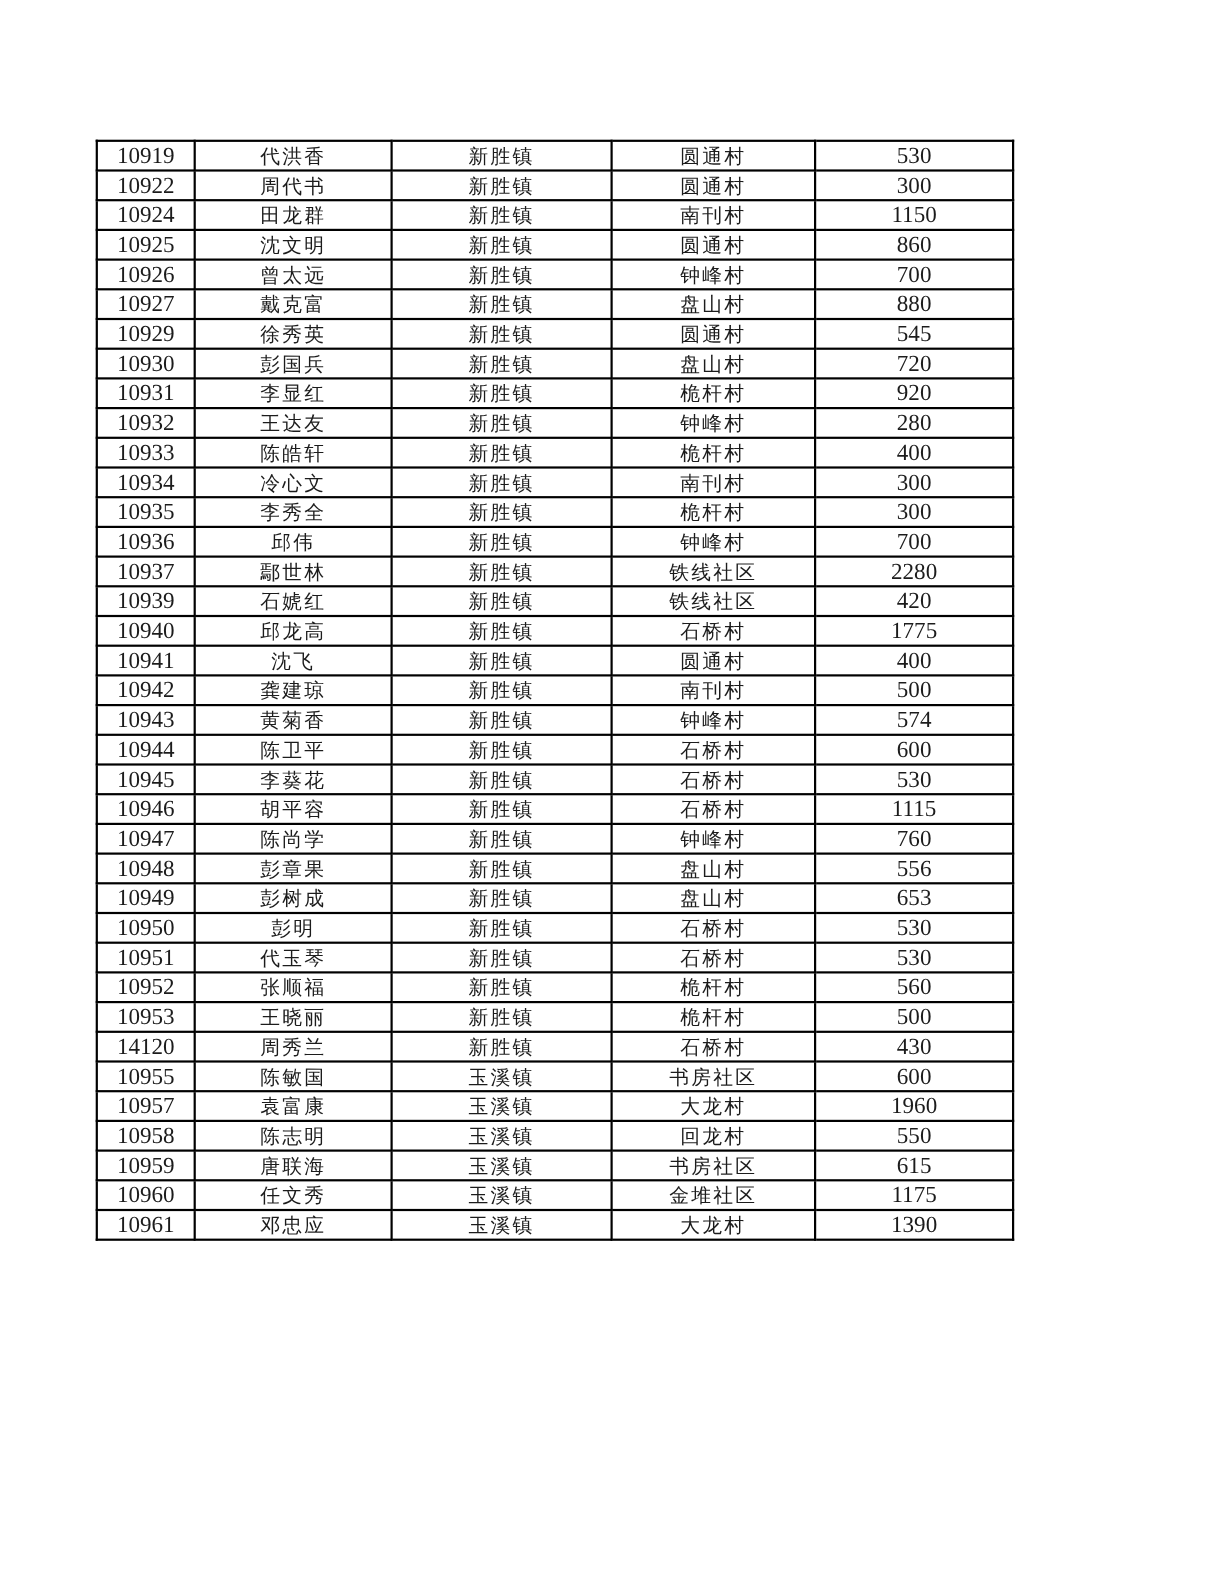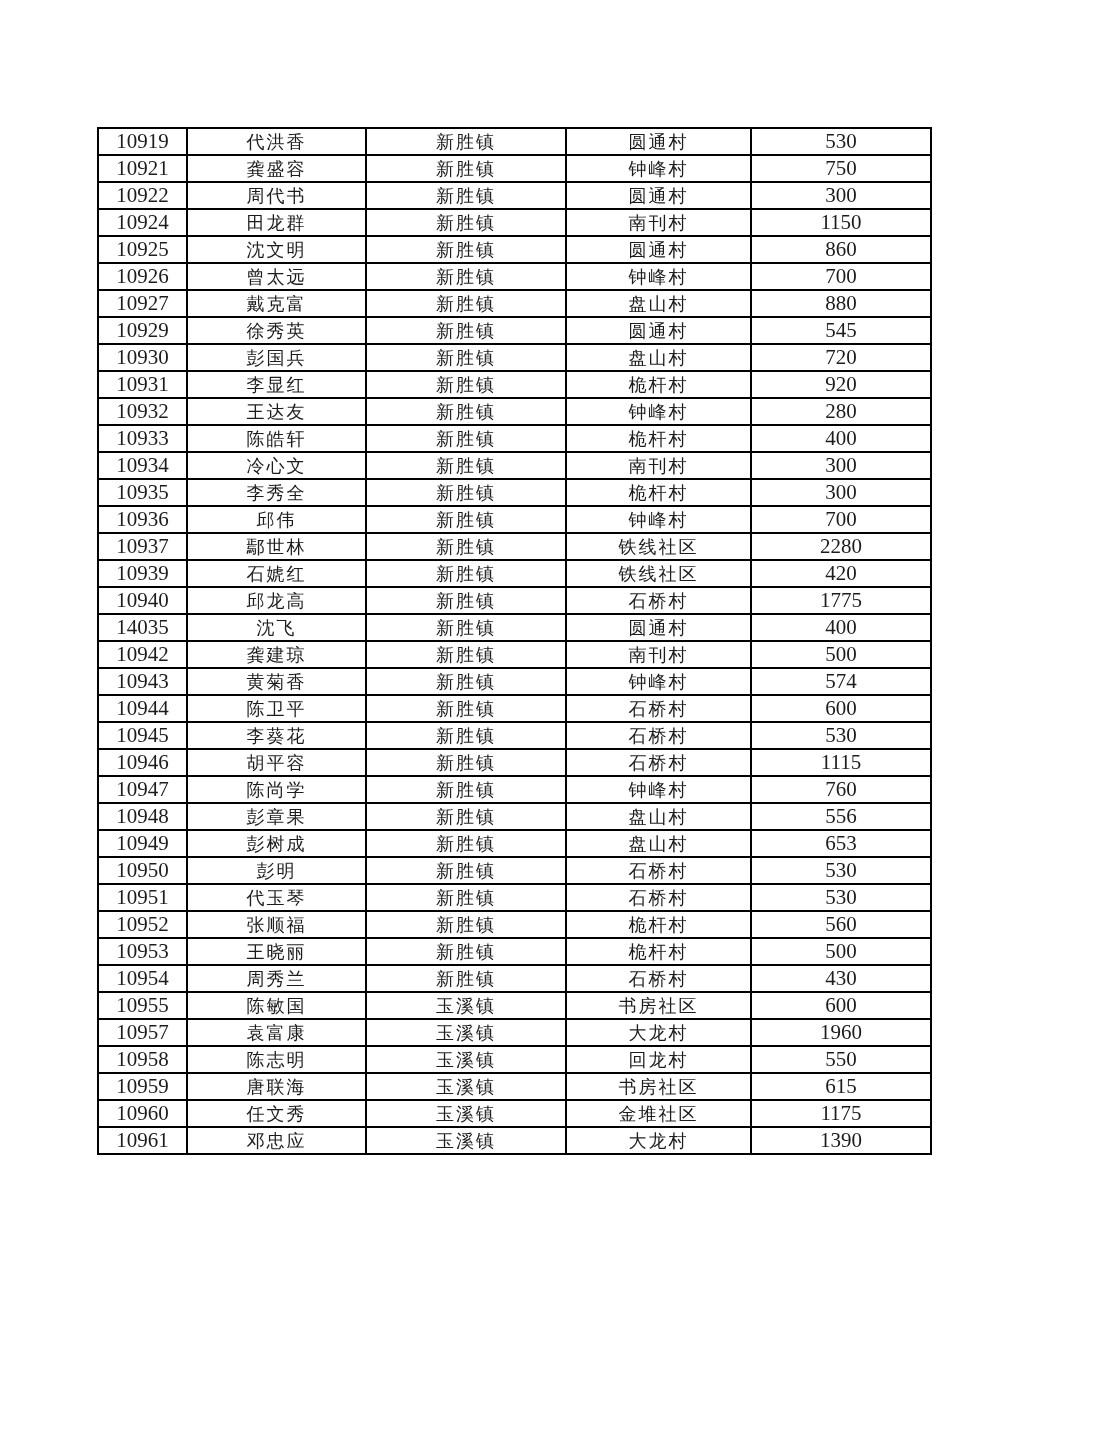--- a/index.html
+++ b/index.html
@@ -16,21 +16,21 @@
     overflow: hidden;
   }
   .page {
     position: relative;
     width: 1105px;
     height: 1430px;
     background: #ffffff;
   }
   table.roster {
     position: absolute;
-    left: 97px;
+    left: 87px;
     top: 127px;
     width: 833px;
     border-collapse: collapse;
     table-layout: fixed;
   }
   table.roster td {
     border: 2px solid #000000;
     text-align: center;
     vertical-align: middle;
     padding: 0;
@@ -61,27 +61,20 @@
     </colgroup>
     <tbody>
         <tr>
           <td class="cell-id">10919</td>
           <td class="cell-name">代洪香</td>
           <td class="cell-town">新胜镇</td>
           <td class="cell-village">圆通村</td>
           <td class="cell-amount">530</td>
         </tr>
         <tr>
-          <td class="cell-id">10921</td>
-          <td class="cell-name">龚盛容</td>
-          <td class="cell-town">新胜镇</td>
-          <td class="cell-village">钟峰村</td>
-          <td class="cell-amount">750</td>
-        </tr>
-        <tr>
           <td class="cell-id">10922</td>
           <td class="cell-name">周代书</td>
           <td class="cell-town">新胜镇</td>
           <td class="cell-village">圆通村</td>
           <td class="cell-amount">300</td>
         </tr>
         <tr>
           <td class="cell-id">10924</td>
           <td class="cell-name">田龙群</td>
           <td class="cell-town">新胜镇</td>
@@ -180,21 +173,21 @@
           <td class="cell-amount">420</td>
         </tr>
         <tr>
           <td class="cell-id">10940</td>
           <td class="cell-name">邱龙高</td>
           <td class="cell-town">新胜镇</td>
           <td class="cell-village">石桥村</td>
           <td class="cell-amount">1775</td>
         </tr>
         <tr>
-          <td class="cell-id">14035</td>
+          <td class="cell-id">10941</td>
           <td class="cell-name">沈飞</td>
           <td class="cell-town">新胜镇</td>
           <td class="cell-village">圆通村</td>
           <td class="cell-amount">400</td>
         </tr>
         <tr>
           <td class="cell-id">10942</td>
           <td class="cell-name">龚建琼</td>
           <td class="cell-town">新胜镇</td>
           <td class="cell-village">南刊村</td>
@@ -271,21 +264,21 @@
           <td class="cell-amount">560</td>
         </tr>
         <tr>
           <td class="cell-id">10953</td>
           <td class="cell-name">王晓丽</td>
           <td class="cell-town">新胜镇</td>
           <td class="cell-village">桅杆村</td>
           <td class="cell-amount">500</td>
         </tr>
         <tr>
-          <td class="cell-id">10954</td>
+          <td class="cell-id">14120</td>
           <td class="cell-name">周秀兰</td>
           <td class="cell-town">新胜镇</td>
           <td class="cell-village">石桥村</td>
           <td class="cell-amount">430</td>
         </tr>
         <tr>
           <td class="cell-id">10955</td>
           <td class="cell-name">陈敏国</td>
           <td class="cell-town">玉溪镇</td>
           <td class="cell-village">书房社区</td>

